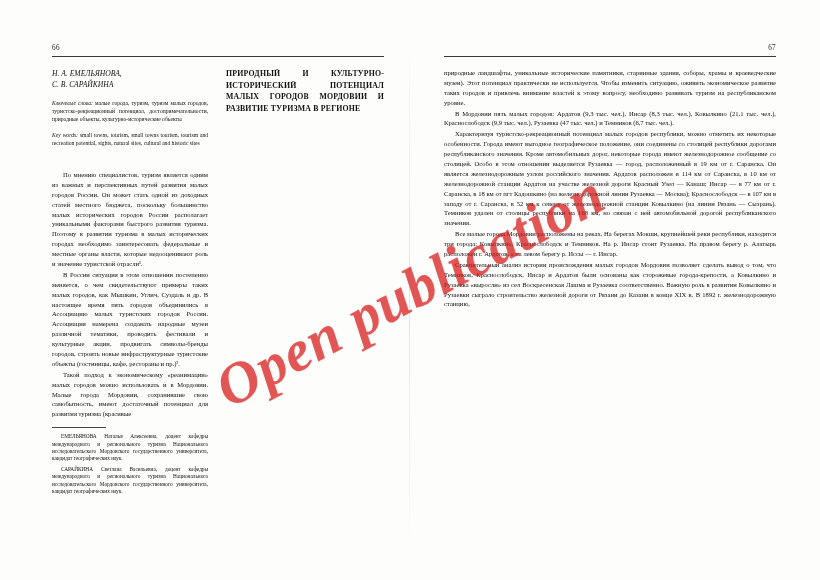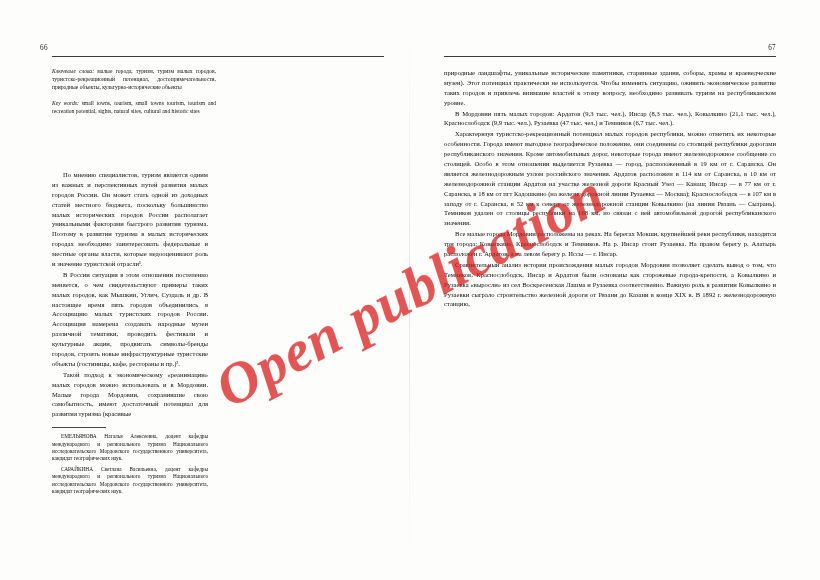--- a/index.html
+++ b/index.html
@@ -35,21 +35,21 @@
   .leaf.left { padding-left: 52px; padding-right: 26px; }
   .leaf.right { padding-left: 34px; padding-right: 56px; }
 
   .folio {
     position: absolute;
     top: 44px;
     font-size: 7.2px;
     color: #222;
     letter-spacing: .3px;
   }
-  .folio.left { left: 40px; text-align: center; }
+  .folio.left { left: 52px; text-align: center; }
   .folio.right { right: 44px; }
 
   .rule {
     position: absolute;
     height: 1px;
     background: #3a3a3a;
     top: 56px;
   }
   .rule.left { left: 52px; right: 26px; }
   .rule.right { left: 34px; right: 44px; }
@@ -159,31 +159,38 @@
 
 <div class="page">
   <div class="spread">
 
     <div class="leaf left">
       <div class="folio left">66</div>
       <div class="rule left"></div>
 
       <div class="cols">
         <div class="col">
+          <div class="authors">
+            <div>Н. А. ЕМЕЛЬЯНОВА,</div>
+            <div>С. В. САРАЙКИНА</div>
+          </div>
 
           <div class="kw">
             <span class="lead">Ключевые слова:</span>
             <span>малые города, туризм, туризм малых городов, туристско-рекреационный потенциал, достопримечательности, природные объекты, культурно-исторические объекты</span>
           </div>
           <div class="kw">
             <span class="lead">Key words:</span>
             <span>small towns, tourism, small towns tourism, tourism and recreation potential, sights, natural sites, cultural and historic sites</span>
           </div>
         </div>
 
+        <div class="col">
+          <div class="title">ПРИРОДНЫЙ И КУЛЬТУРНО-ИСТОРИЧЕСКИЙ ПОТЕНЦИАЛ МАЛЫХ ГОРОДОВ МОРДОВИИ И РАЗВИТИЕ ТУРИЗМА В РЕГИОНЕ</div>
+        </div>
       </div>
 
       <div class="cols" style="top:170px;">
         <div class="col">
           <p class="body">По мнению специалистов, туризм является одним из важных и перспективных путей развития малых городов России. Он может стать одной из доходных статей местного бюджета, поскольку большинство малых исторических городов России располагает уникальными факторами быстрого развития туризма. Поэтому в развитии туризма в малых исторических городах необходимо заинтересовать федеральные и местные органы власти, которые недооценивают роль и значение туристской отрасли¹.</p>
           <p class="body">В России ситуация в этом отношении постепенно меняется, о чем свидетельствуют примеры таких малых городов, как Мышкин, Углич, Суздаль и др. В настоящее время пять городов объединились в Ассоциацию малых туристских городов России. Ассоциация намерена создавать народные музеи различной тематики, проводить фестивали и культурные акции, продвигать символы-бренды городов, строить новые инфраструктурные туристские объекты (гостиницы, кафе, рестораны и пр.)².</p>
           <p class="body">Такой подход к экономическому «реанимации» малых городов можно использовать и в Мордовии. Малые города Мордовии, сохранившие свою самобытность, имеют достаточный потенциал для развития туризма (красивые</p>
 
           <div class="footnote-rule"></div>
           <p class="footnote">ЕМЕЛЬЯНОВА Наталья Алексеевна, доцент кафедры международного и регионального туризма Национального исследовательского Мордовского государственного университета, кандидат географических наук.</p>

